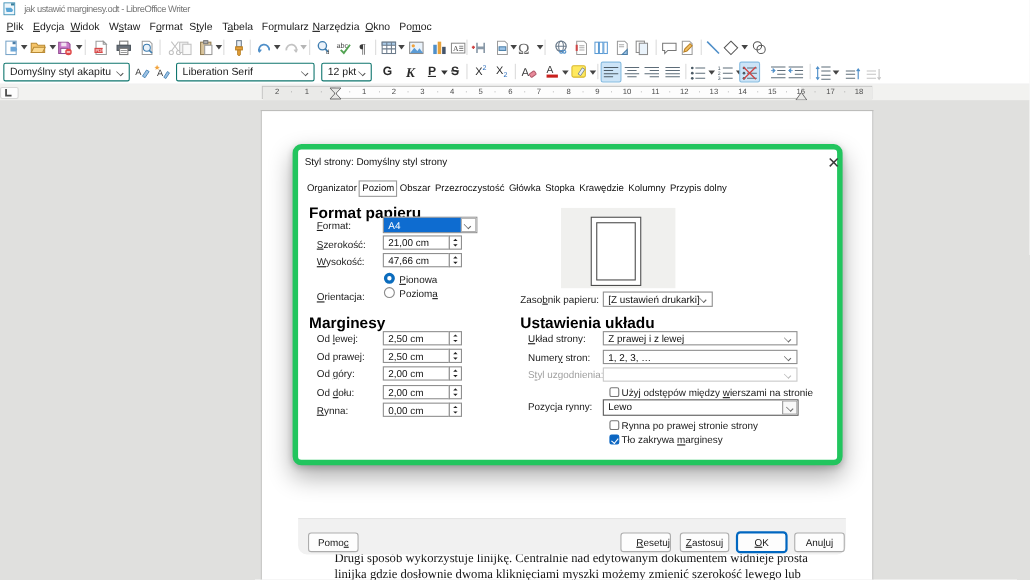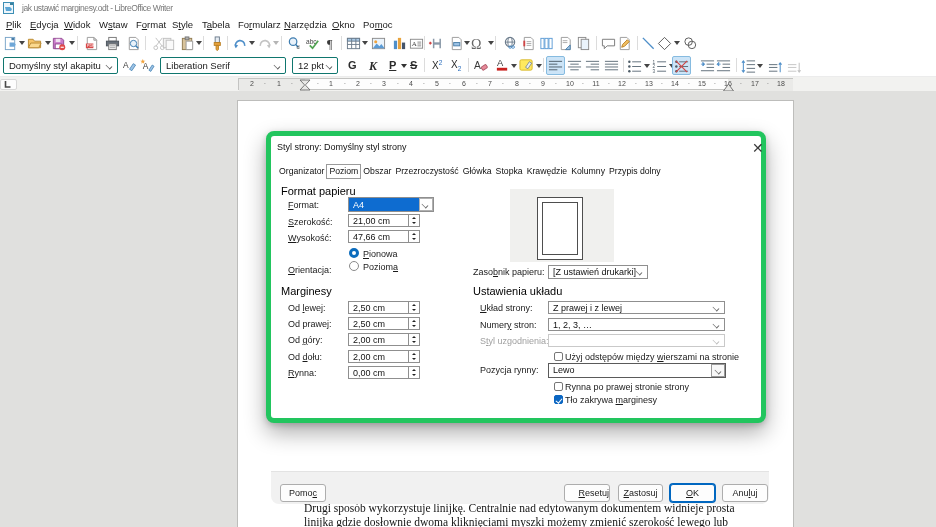--- a/index.html
+++ b/index.html
@@ -28,21 +28,21 @@
 .rdot{position:absolute;top:1px;font-size:7px;color:#888;width:4px;text-align:center;}
 #workspace{position:absolute;left:0;top:91px;width:936px;height:436px;background:#e0e0de;}
 #page{position:absolute;left:237px;top:9px;width:557px;height:427px;background:#fff;border-left:1px solid #bdbdbb;border-right:1px solid #bdbdbb;border-top:1px solid #bdbdbb;}
 #doctext{position:absolute;left:66px;top:400px;width:432px;font-family:"Liberation Serif",serif;font-size:11.5px;line-height:14px;color:#141414;}
 #dialog{position:absolute;left:266px;top:131px;width:500px;height:292px;background:#fff;border:5px solid #22c55e;border-radius:8px;box-shadow:0 10px 22px rgba(0,0,0,0.32),0 2px 6px rgba(0,0,0,0.18);font-size:9px;color:#1a1a1a;}
 #dialog .dtitle{position:absolute;left:6px;top:6px;font-size:9px;color:#111;}
 #dialog .dclose{position:absolute;left:481px;top:4px;font-size:14px;color:#3a3a3a;}
 #tabs{position:absolute;left:6px;top:28px;height:15px;display:flex;font-size:8.7px;color:#111;}
 #tabs .tab{padding:2px 2px 0 2px;margin-right:0px;white-space:nowrap;}
 #tabs .tab.sel{background:#fff;border:1px solid #9a9a9a;padding-top:1px;}
-.hdr{position:absolute;font-weight:normal;font-size:11px;color:#000;white-space:nowrap;}
+.hdr{position:absolute;font-weight:bold;font-size:14px;color:#000;white-space:nowrap;}
 .lbl{position:absolute;font-size:9px;color:#1a1a1a;white-space:nowrap;}
 .dis{color:#a0a0a0;}
 .fld{position:absolute;background:#fff;border:1px solid #8f8f8f;font-size:9px;color:#111;padding:1px 0 0 4px;white-space:nowrap;overflow:hidden;}
 .spin{position:absolute;width:12px;background:#fff;border:1px solid #8f8f8f;}
 .spin:before{content:"";position:absolute;left:3px;top:2px;width:0;height:0;border-left:2.2px solid transparent;border-right:2.2px solid transparent;border-bottom:2.6px solid #222;}
 .spin:after{content:"";position:absolute;left:3px;bottom:2px;width:0;height:0;border-left:2.2px solid transparent;border-right:2.2px solid transparent;border-top:2.6px solid #222;}
 .drp{position:absolute;background:#fff;border:1px solid #8f8f8f;font-size:9px;color:#111;padding:1px 0 0 4px;white-space:nowrap;overflow:hidden;}
 .chv2{position:absolute;right:4px;top:3px;width:7px;height:7px;}
 .chv2:before{content:"";position:absolute;width:5px;height:5px;border-right:1px solid #666;border-bottom:1px solid #666;transform:rotate(45deg) scale(1,.6);transform-origin:3px 3px;}
 .radio{position:absolute;width:10px;height:10px;border-radius:50%;}

